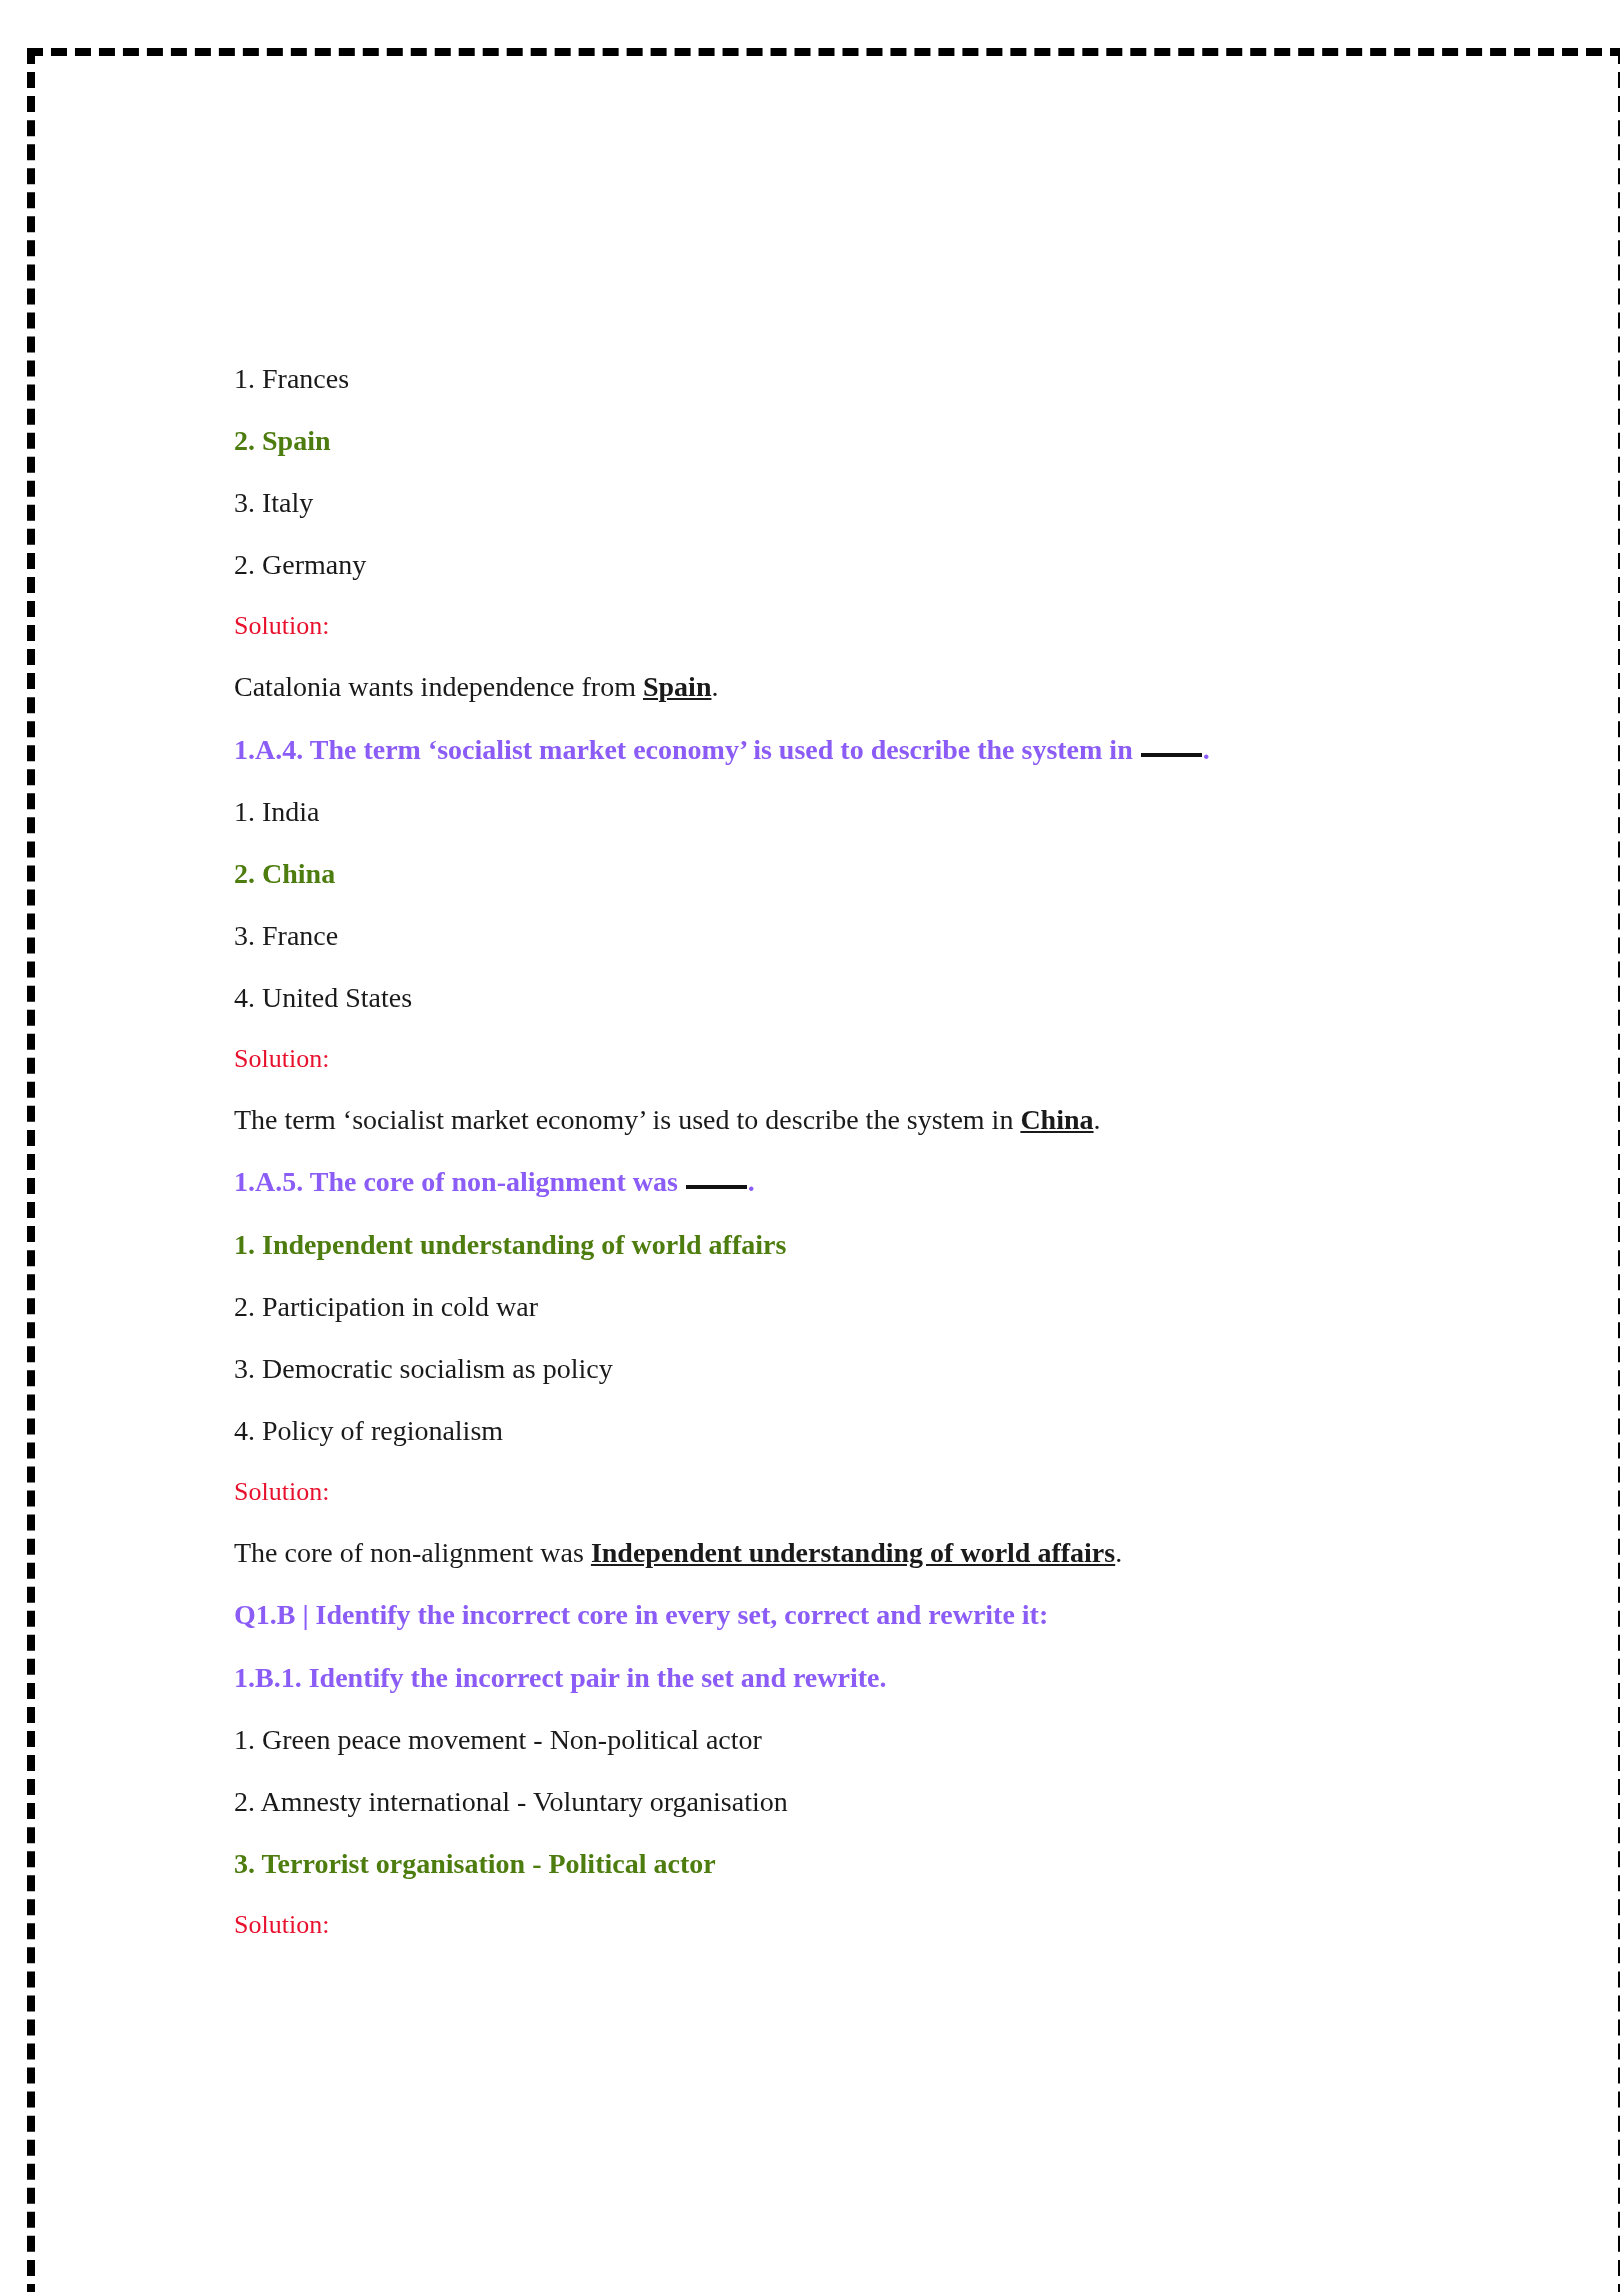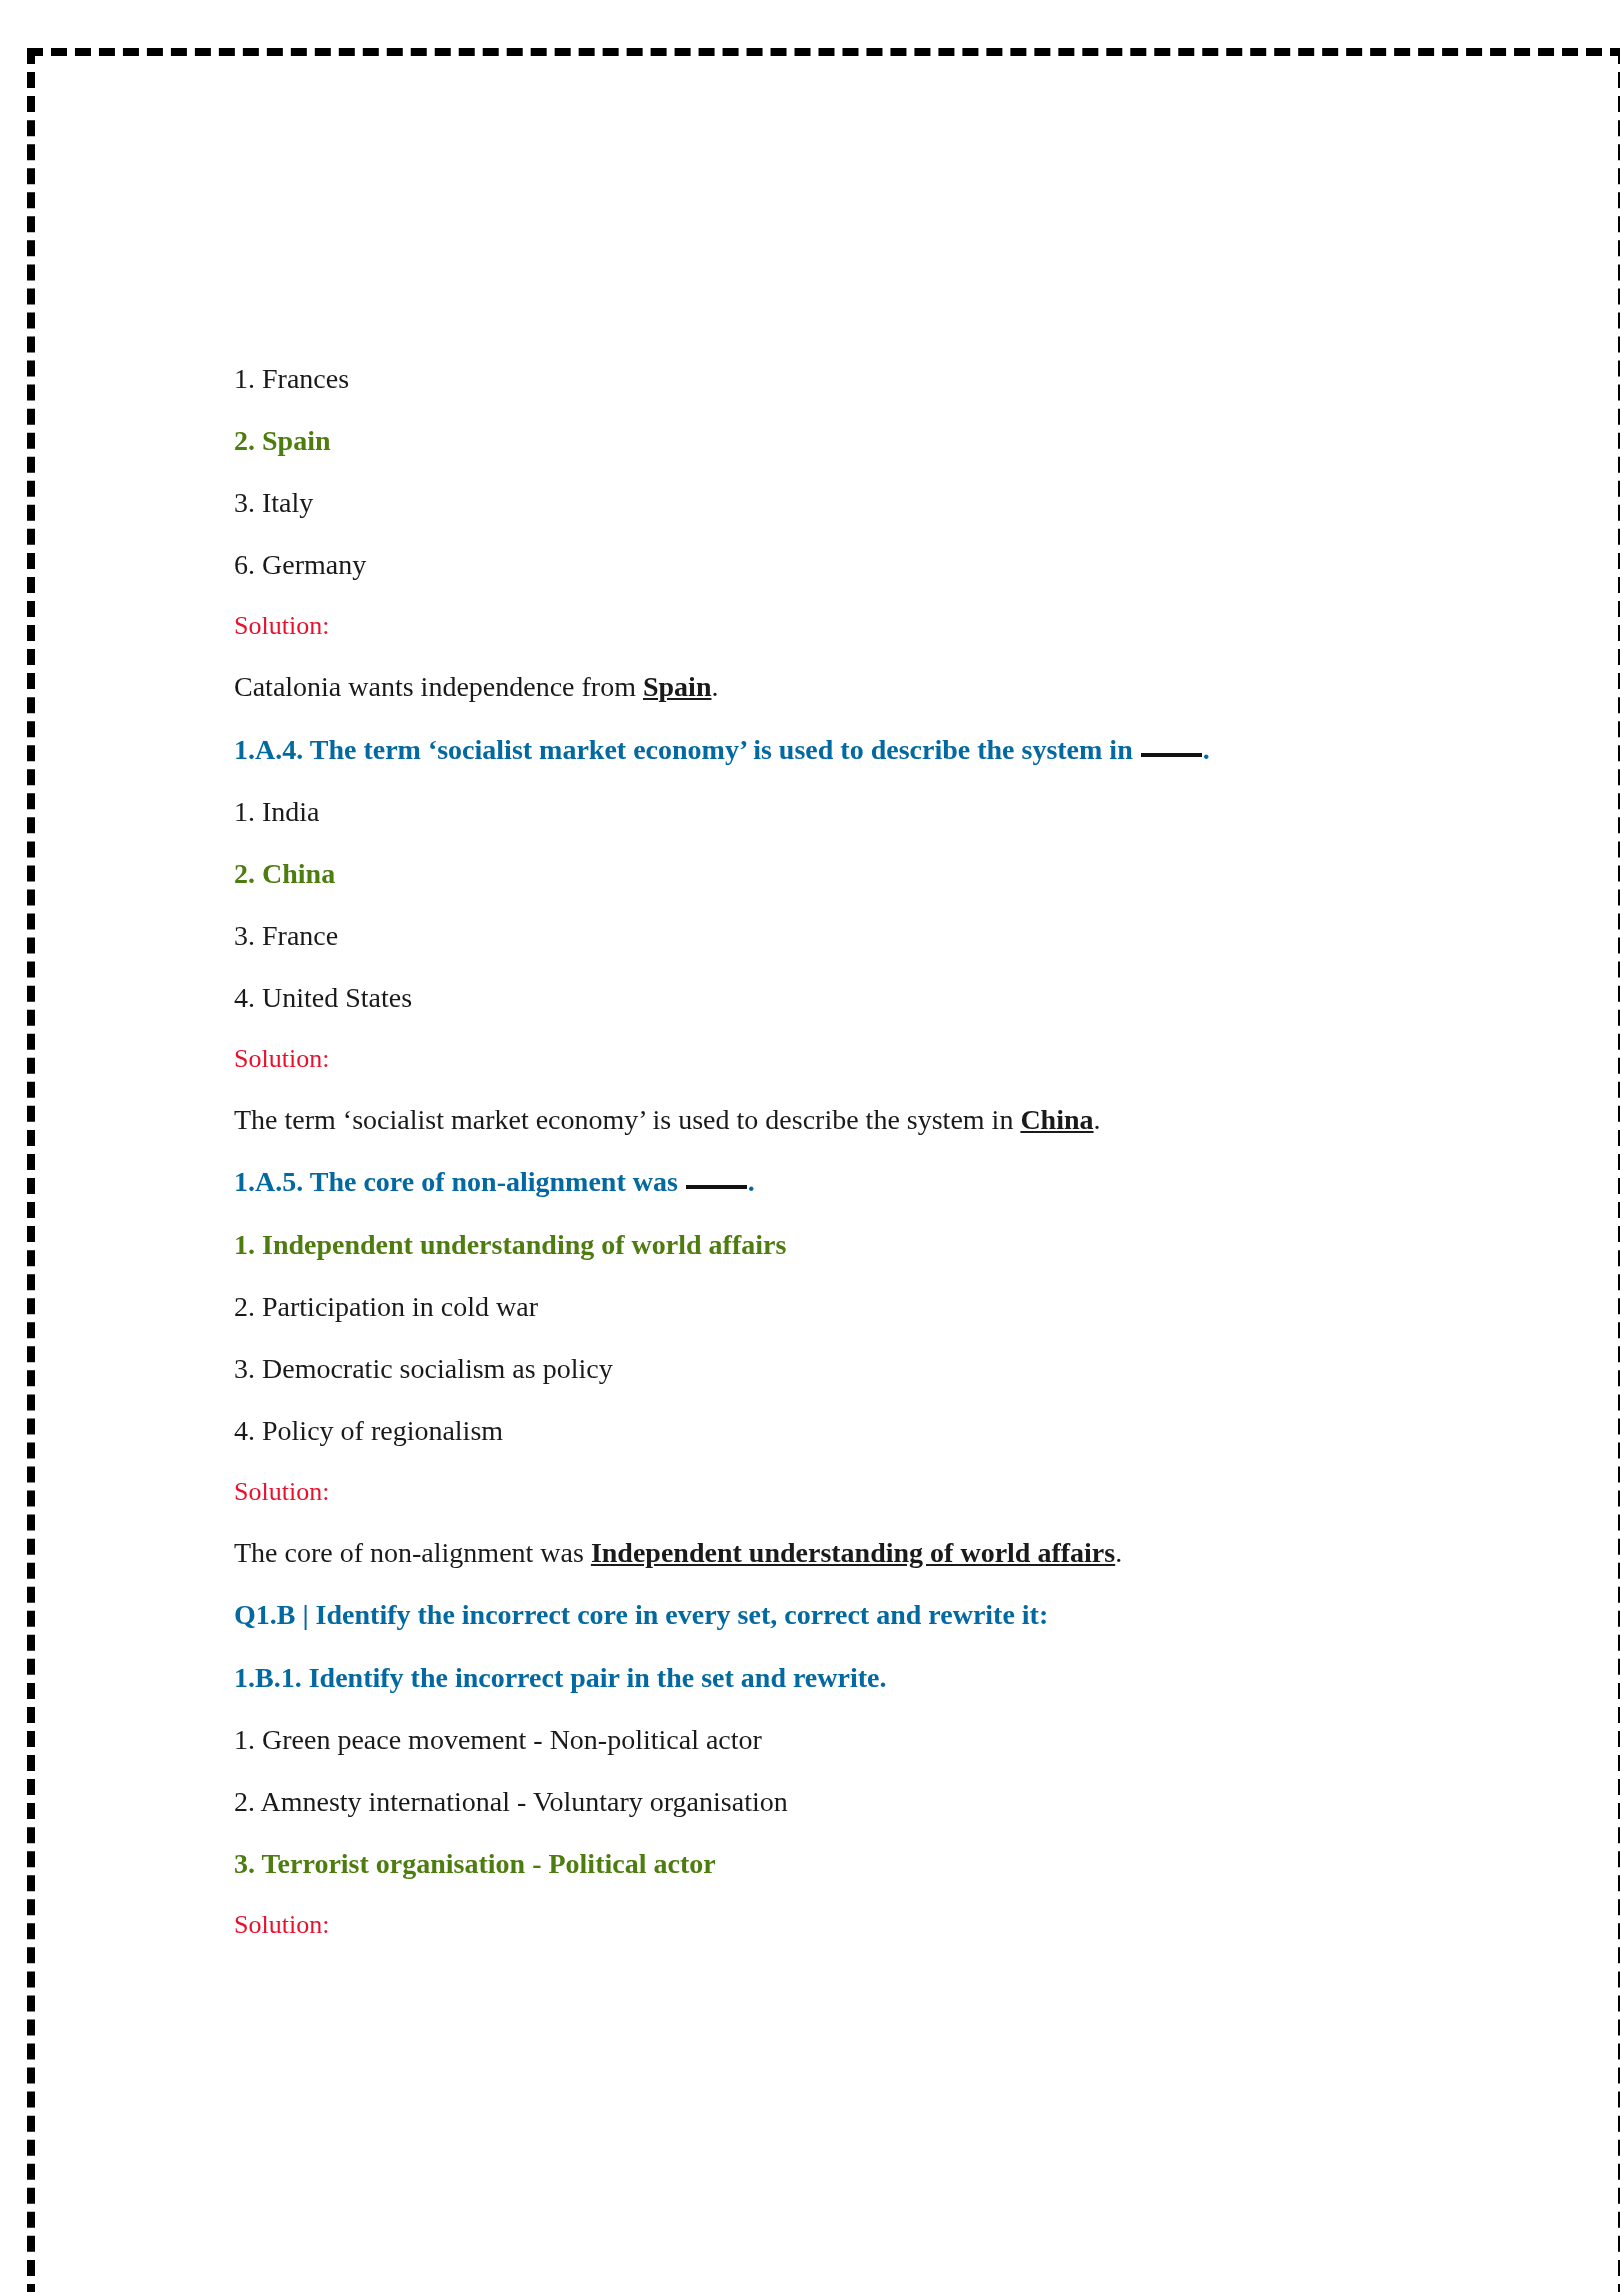--- a/index.html
+++ b/index.html
@@ -52,21 +52,21 @@
   }
   .sol-label {
     font-size: 26px;
     font-weight: normal;
     color: #e8112d;
     margin: 0 0 29px 0;
   }
   .qhead {
     font-size: 28px;
     font-weight: bold;
-    color: #0369a1;
+    color: #8b5cf6;
     margin: 0 0 29px 0;
     line-height: 1.22;
   }
   .sol-text {
     font-size: 28px;
     color: #1a1a1a;
     margin: 0 0 29px 0;
     line-height: 1.2;
   }
   .ul-bold {
@@ -85,21 +85,21 @@
 </style>
 </head>
 <body>
 
 <div class="page">
   <div class="page-border"></div>
   <div class="content">
       <div class="opt">1. Frances</div>
       <div class="opt correct">2. Spain</div>
       <div class="opt">3. Italy</div>
-      <div class="opt">6. Germany</div>
+      <div class="opt">2. Germany</div>
       <div class="sol-label">Solution:</div>
       <div class="sol-text"><span>Catalonia wants independence from </span><span class="ul-bold">Spain</span><span>.</span></div>
       <div class="qhead"><span>1.A.4. The term ‘socialist market economy’ is used to describe the system in </span><span class="blank"></span><span>.</span></div>
       <div class="opt">1. India</div>
       <div class="opt correct">2. China</div>
       <div class="opt">3. France</div>
       <div class="opt">4. United States</div>
       <div class="sol-label">Solution:</div>
       <div class="sol-text"><span>The term ‘socialist market economy’ is used to describe the system in </span><span class="ul-bold">China</span><span>.</span></div>
       <div class="qhead"><span>1.A.5. The core of non-alignment was </span><span class="blank"></span><span>.</span></div>

